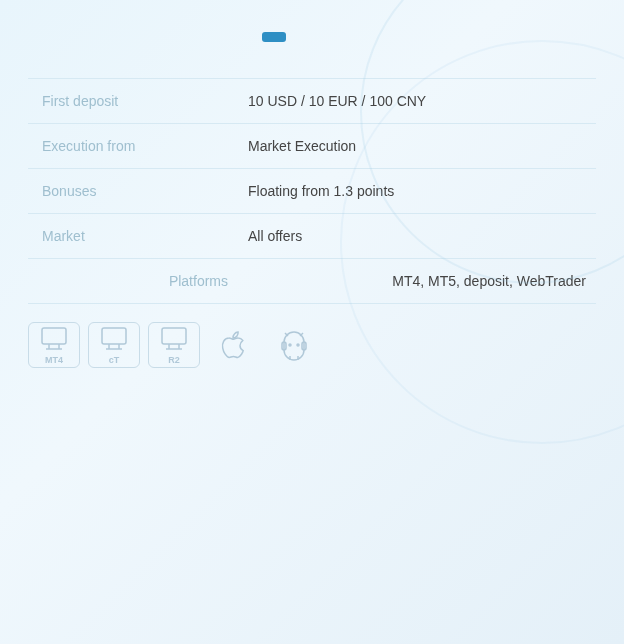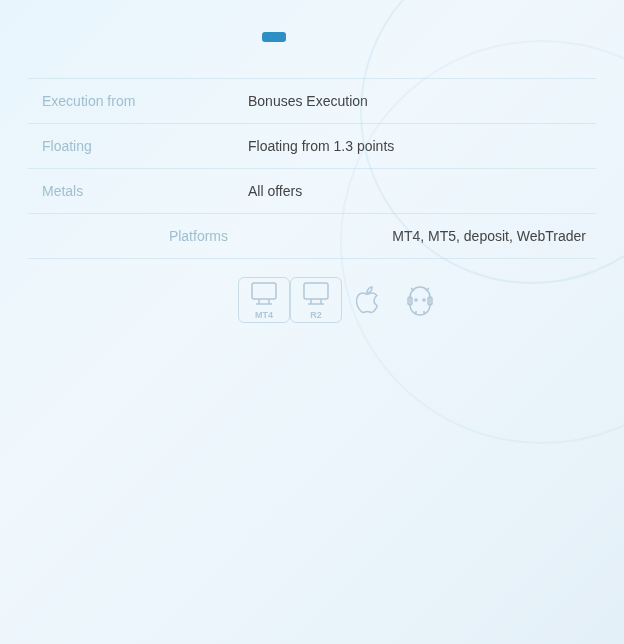--- a/index.html
+++ b/index.html
@@ -109,23 +109,22 @@
       padding-left: 14px;
     }
 
     .table td.value-cell {
       color: #444;
       font-weight: 400;
     }
 
     .platforms-icons {
       display: flex;
-      gap: 0;
+      gap: 8px;
       margin-top: 18px;
-      margin-left: 210px;
       align-items: flex-end;
       padding-bottom: 10px;
     }
 
     .platform-icon {
       display: flex;
       flex-direction: column;
       align-items: center;
       justify-content: center;
       width: 52px;
@@ -168,47 +167,60 @@
   <div class="header">
     <h1 class="title"></h1>
     <span class="popular-badge"></span>
   </div>
 
   <p class="description"></p>
 
   <table class="table">
     <tbody id="table-body">
         <tr>
+          <td class="label-cell">First deposit</td>
+          <td class="value-cell">10 USD / 10 EUR / 100 CNY</td>
+        </tr>
+        <tr>
           <td class="label-cell">Execution from</td>
-          <td class="value-cell">Bonuses Execution</td>
-        </tr>
-        <tr>
-          <td class="label-cell">Floating</td>
+          <td class="value-cell">Market Execution</td>
+        </tr>
+        <tr>
+          <td class="label-cell">Bonuses</td>
           <td class="value-cell">Floating from 1.3 points</td>
         </tr>
         <tr>
-          <td class="label-cell">Metals</td>
+          <td class="label-cell">Market</td>
           <td class="value-cell">All offers</td>
         </tr>
         <tr>
           <td class="label-cell">Platforms</td>
           <td class="value-cell">MT4,  MT5,  deposit,  WebTrader</td>
         </tr>
       </tbody>
   </table>
 
   <div class="platforms-icons" id="icons-row">
       <div class="platform-icon">
         <svg viewBox="0 0 28 28" xmlns="http://www.w3.org/2000/svg">
       <rect x="2" y="3" width="24" height="16" rx="2" ry="2"></rect>
       <line x1="9" y1="19" x2="9" y2="24"></line>
       <line x1="19" y1="19" x2="19" y2="24"></line>
       <line x1="6" y1="24" x2="22" y2="24"></line>
     </svg>
         <span class="platform-icon-label">MT4</span>
+      </div>
+      <div class="platform-icon">
+        <svg viewBox="0 0 28 28" xmlns="http://www.w3.org/2000/svg">
+      <rect x="2" y="3" width="24" height="16" rx="2" ry="2"></rect>
+      <line x1="9" y1="19" x2="9" y2="24"></line>
+      <line x1="19" y1="19" x2="19" y2="24"></line>
+      <line x1="6" y1="24" x2="22" y2="24"></line>
+    </svg>
+        <span class="platform-icon-label">cT</span>
       </div>
       <div class="platform-icon">
         <svg viewBox="0 0 28 28" xmlns="http://www.w3.org/2000/svg">
       <rect x="2" y="3" width="24" height="16" rx="2" ry="2"></rect>
       <line x1="9" y1="19" x2="9" y2="24"></line>
       <line x1="19" y1="19" x2="19" y2="24"></line>
       <line x1="6" y1="24" x2="22" y2="24"></line>
     </svg>
         <span class="platform-icon-label">R2</span>
       </div>

